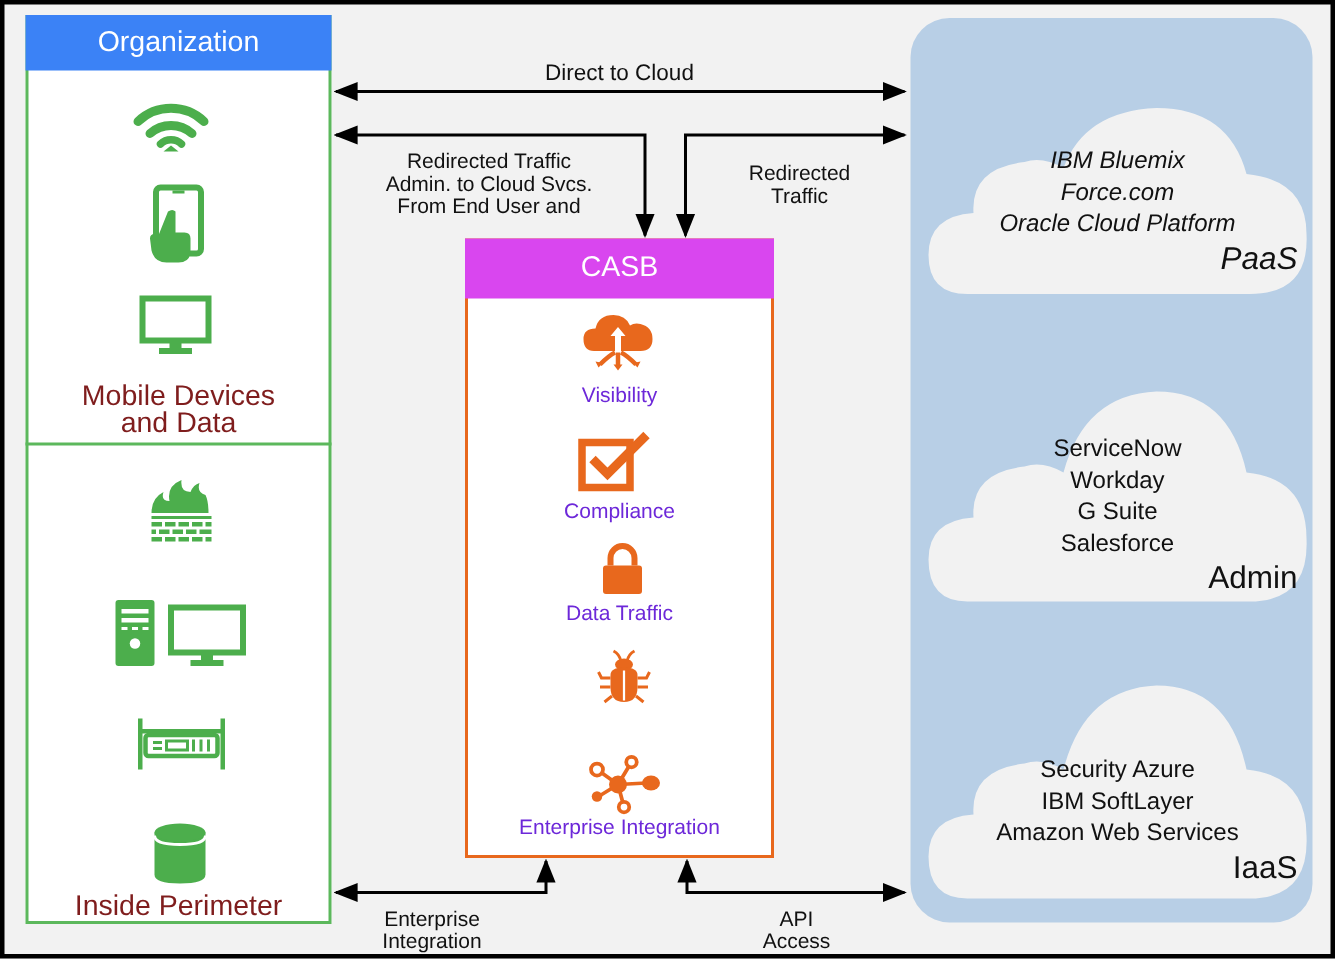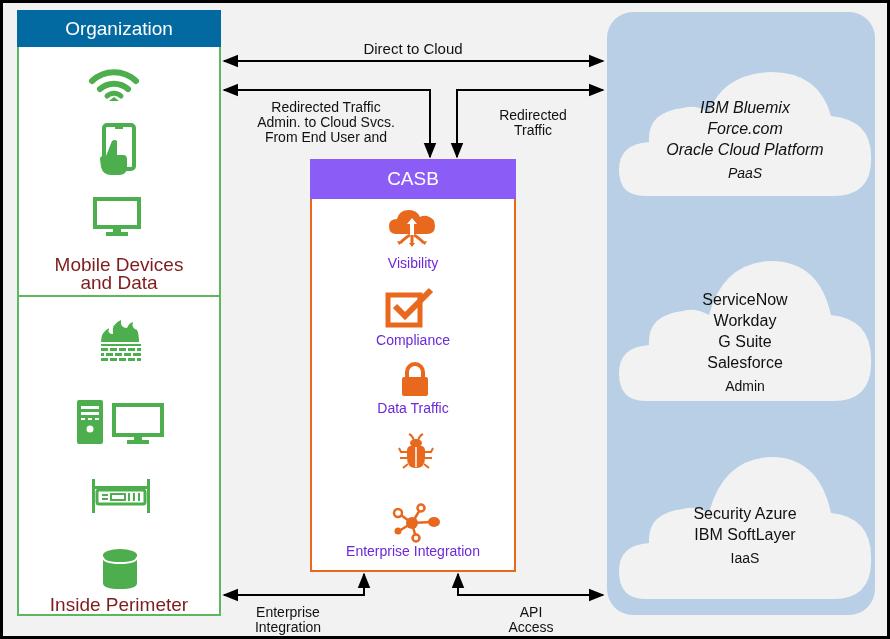--- a/index.html
+++ b/index.html
@@ -1,29 +1,29 @@
 <!DOCTYPE html>
 <html><head>
 <meta charset="utf-8">
 <style>
   html, body { margin:0; padding:0; }
   body { width:890px; height:639px; background:#000; position:relative; overflow:hidden; font-family:"Liberation Sans", sans-serif; }
   #canvas { position:absolute; left:3px; top:3px; width:884px; height:633px; background:#f2f2f2; }
   .abs { position:absolute; }
   .org-box { left:14px; top:7px; width:204px; height:606px; border:2px solid #5cb85c; background:#fff; box-sizing:border-box; }
-  .org-header { left:14px; top:7px; width:204px; height:37px; background:#0369a1; color:#fff; font-size:19px; text-align:center; line-height:37px; }
+  .org-header { left:14px; top:7px; width:204px; height:37px; background:#3b82f6; color:#fff; font-size:19px; text-align:center; line-height:37px; }
   .org-divider { left:14px; top:292px; width:204px; height:2px; background:#5cb85c; }
   .lbl { color:#7f1d1d; font-size:19px; text-align:center; line-height:18px; }
   .arr-lbl { color:#111; font-size:14px; text-align:center; line-height:15px; }
   .casb-box { left:307px; top:156px; width:206px; height:413px; border:2px solid #e8681d; background:#fff; box-sizing:border-box; }
-  .casb-header { left:307px; top:156px; width:206px; height:40px; background:#8b5cf6; color:#fff; font-size:19px; text-align:center; line-height:40px; }
+  .casb-header { left:307px; top:156px; width:206px; height:40px; background:#d946ef; color:#fff; font-size:19px; text-align:center; line-height:40px; }
   .casb-lbl { color:#6d28d9; font-size:14px; text-align:center; width:206px; left:307px; }
   .cloud-panel { left:604px; top:9px; width:268px; height:603px; background:#b8cfe6; border-radius:26px; }
   .cloud-text { color:#111; font-size:16px; text-align:center; line-height:21px; width:240px; }
-  .cloud-title { font-size:14px; line-height:26px; }
+  .cloud-title { font-size:21px; line-height:26px;text-align:right; }
   svg { overflow:visible; }
 </style>
 </head>
 <body>
 
 <div id="canvas">
 
   <div class="abs org-box"></div>
   <div class="abs org-header">Organization</div>
   <div class="abs org-divider"></div>
@@ -208,16 +208,17 @@
     <div>Salesforce</div>
     <div class="cloud-title">Admin</div>
   </div>
 
   <svg class="abs" style="left:614px;top:450px" width="256" height="148" viewBox="0 0 256 148">
     <path d="M28 146 q-26 0 -26-28 q0-26 30-28 q-2-30 34-34 q12-4 26 4 q14-54 62-56 q48 0 60 56 q40 4 40 44 q2 42 -38 42 z" fill="#f2f2f2"></path>
   </svg>
   <div class="abs cloud-text" style="left:622px;top:500px;">
     <div>Security Azure</div>
     <div>IBM SoftLayer</div>
+    <div>Amazon Web Services</div>
     <div class="cloud-title">IaaS</div>
   </div>
 
 </div>
 
 </body></html>

